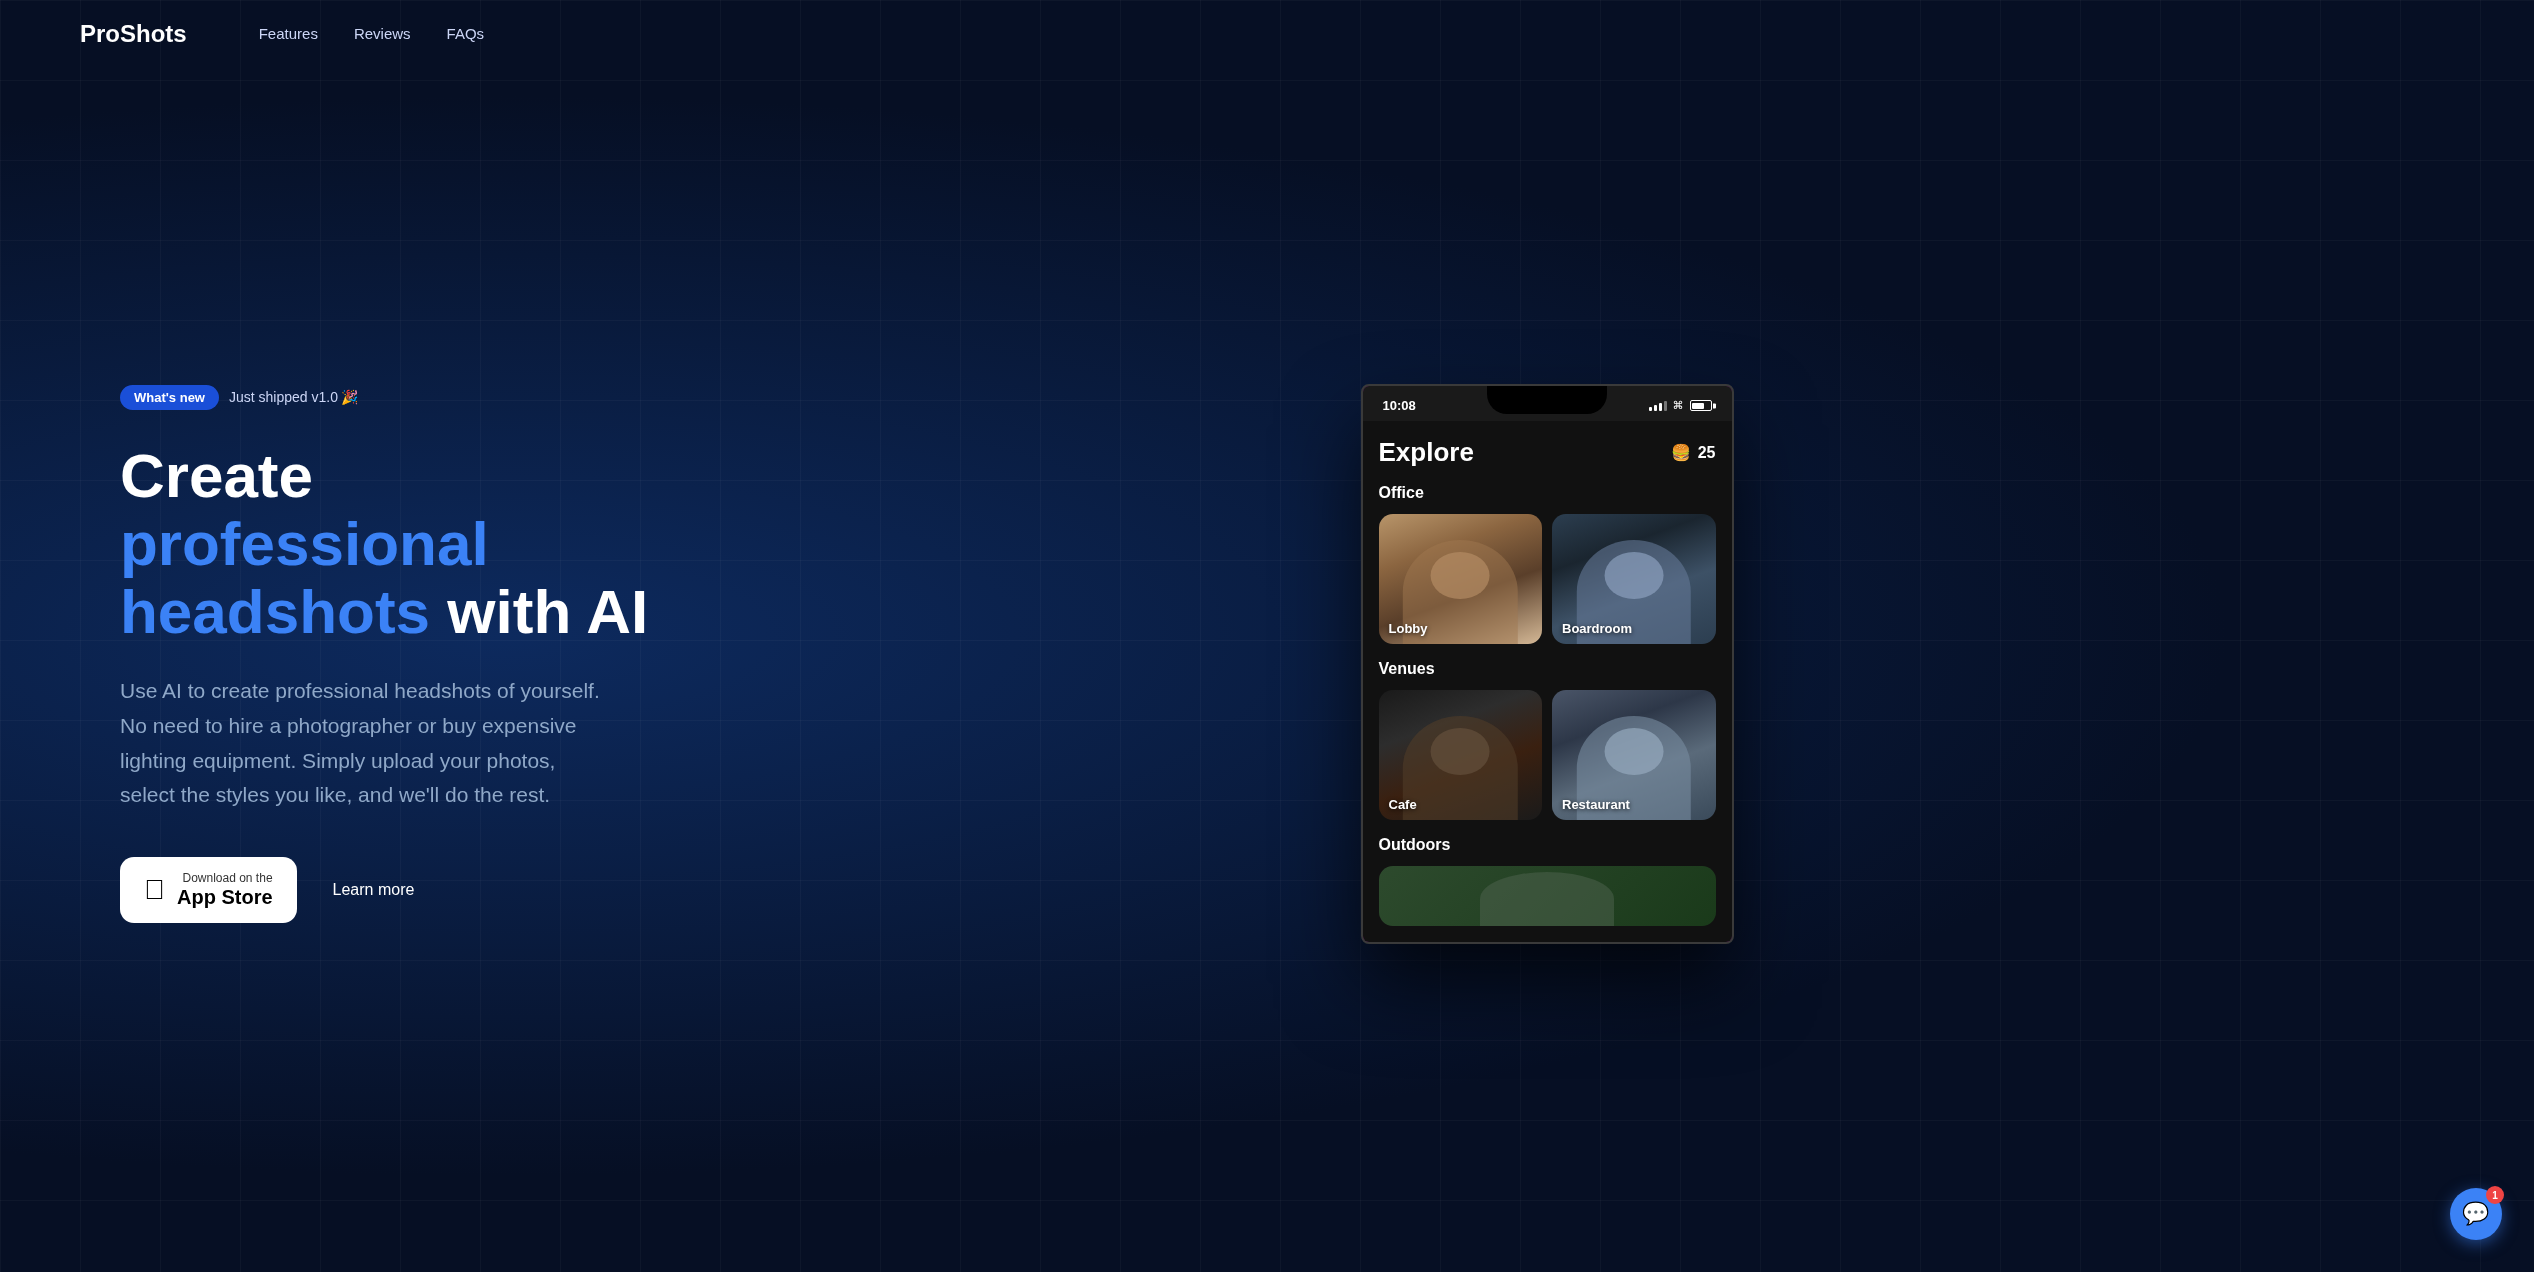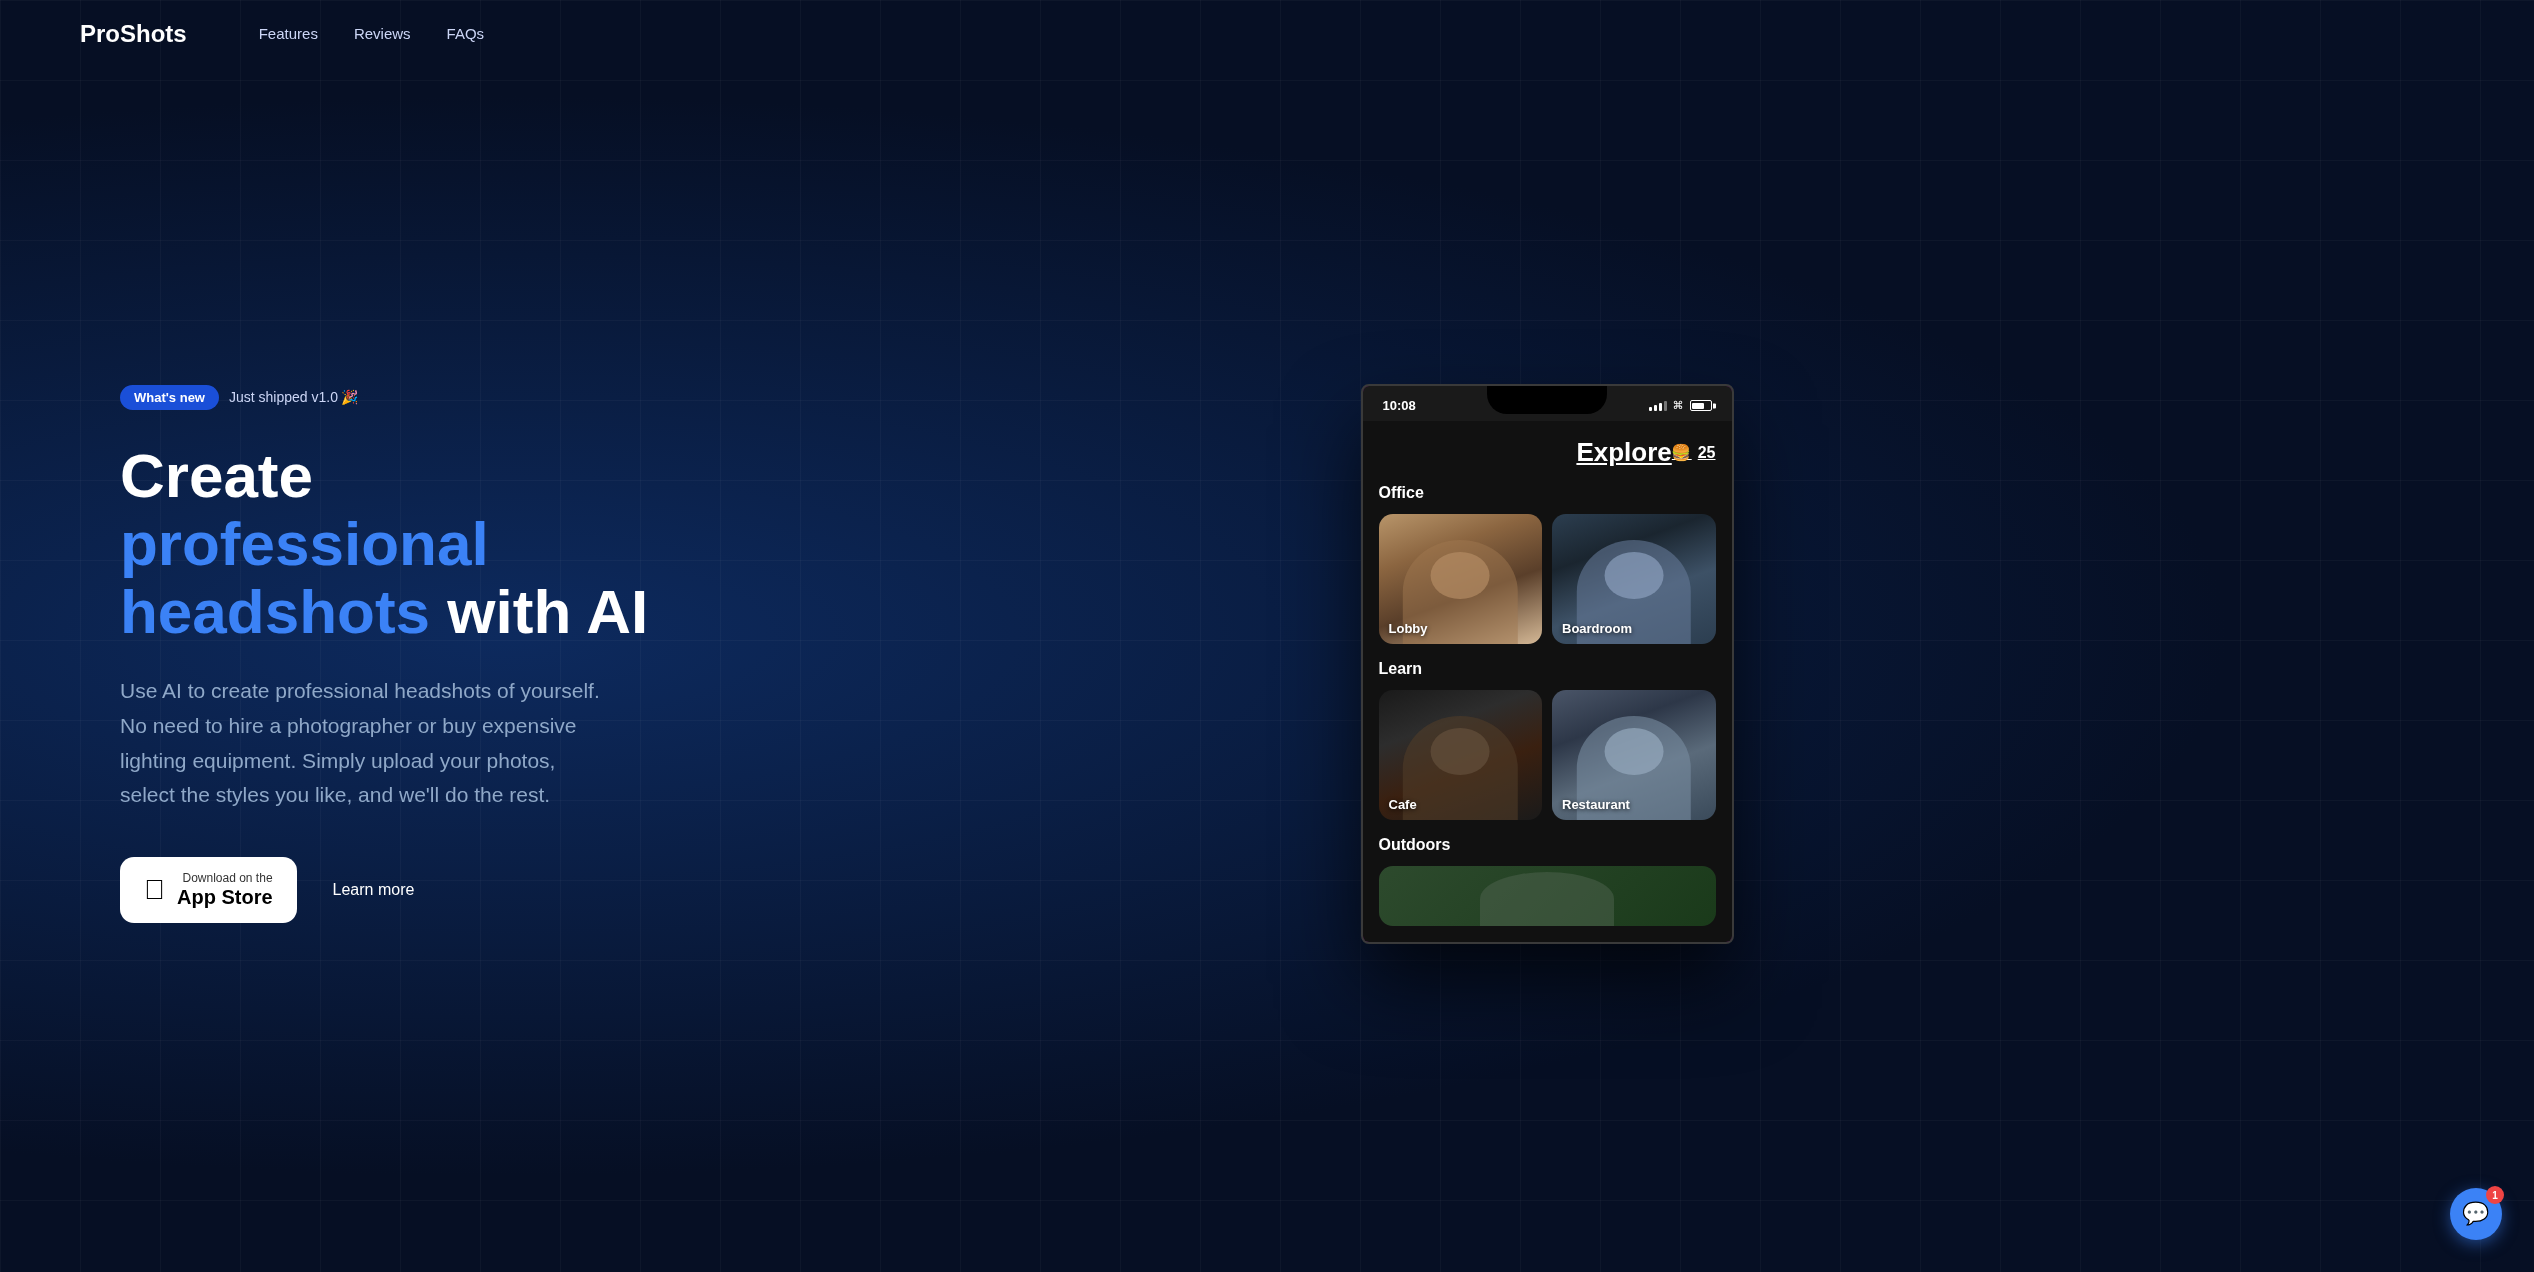--- a/index.html
+++ b/index.html
@@ -222,24 +222,23 @@
     }
 
     .phone-screen {
       background: #111;
       min-height: 500px;
       padding: 16px;
     }
 
     .phone-header {
       display: flex;
-      justify-content: flex-end;
+      justify-content: space-between;
       align-items: center;
       margin-bottom: 16px;
-      text-decoration: underline;
     }
 
     .phone-title {
       font-size: 26px;
       font-weight: 700;
       color: #fff;
     }
 
     .phone-coins {
       display: flex;
@@ -533,21 +532,21 @@
           <div class="section-label">Office</div>
           <div class="photo-grid">
             <div class="photo-card photo-lobby">
               <span class="photo-card-label">Lobby</span>
             </div>
             <div class="photo-card photo-boardroom">
               <span class="photo-card-label">Boardroom</span>
             </div>
           </div>
 
-          <div class="section-label">Learn</div>
+          <div class="section-label">Venues</div>
           <div class="photo-grid">
             <div class="photo-card photo-cafe">
               <span class="photo-card-label">Cafe</span>
             </div>
             <div class="photo-card photo-restaurant">
               <span class="photo-card-label">Restaurant</span>
             </div>
           </div>
 
           <div class="outdoors-section">

